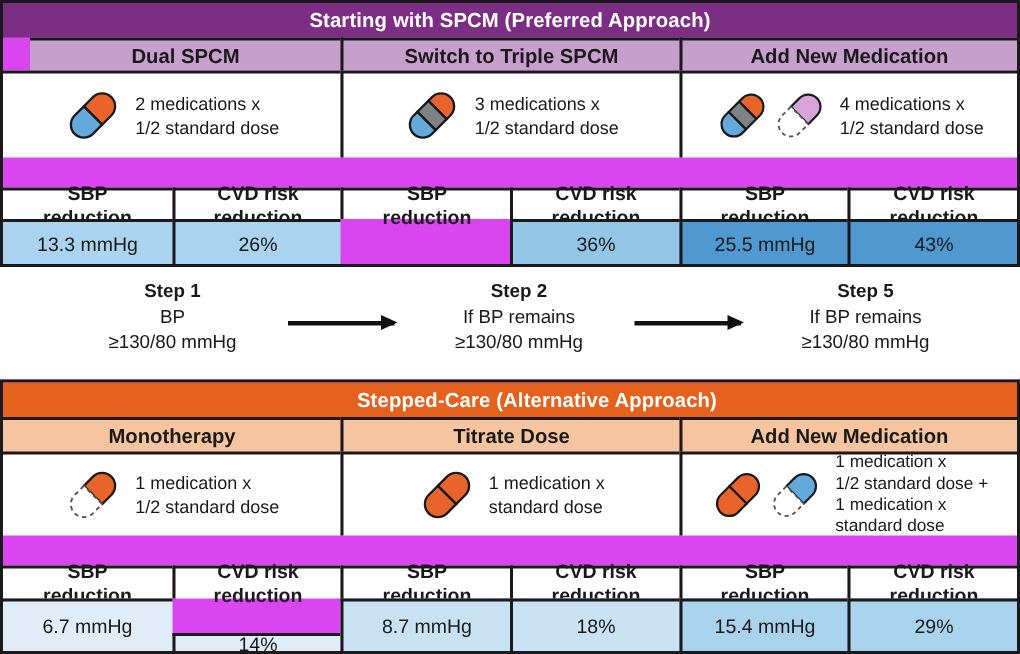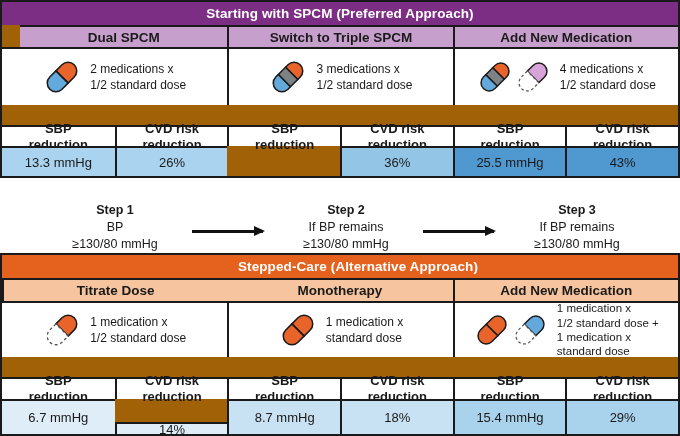--- a/index.html
+++ b/index.html
@@ -1,41 +1,41 @@
 <!DOCTYPE html>
 <html><head>
 <meta charset="utf-8">
 <style>
   html,body { margin:0; padding:0; background:#fff; }
   body { width:680px; height:436px; overflow:hidden;
          font-family:"Liberation Sans","DejaVu Sans",sans-serif; color:#1a1a1a; }
   .figure { width:680px; height:436px; display:flex; flex-direction:column; box-sizing:border-box; }
 
   .section { display:grid; grid-template-columns:repeat(6,1fr); box-sizing:border-box;
-             border:2px solid #1a1a1a; background:#a16207; }
+             border:2px solid #1a1a1a; background:#d946ef; }
   #spcm-table    { height:178px; grid-template-rows:23px 22px 58px 41px 30px; }
   #stepped-table { height:183px; grid-template-rows:23px 23px 56px 42px 35px; }
 
   .hdr { grid-column:1/7; display:flex; align-items:center; justify-content:center;
          color:#fff; font-weight:bold; font-size:13.5px; letter-spacing:.1px; }
   .sub { grid-column:span 2; display:flex; align-items:center; justify-content:center;
          font-weight:bold; font-size:13.5px; border-top:2px solid #1a1a1a; }
   .pillcell { grid-column:span 2; display:flex; align-items:center; justify-content:center;
               gap:9px; border-top:2px solid #1a1a1a; background:#fff; }
   .pillgroup { display:flex; align-items:center; gap:2px; }
   .medtext { font-size:12px; line-height:1.35; text-align:left; }
   .medtext.small { font-size:11.5px; line-height:1.25; }
   .metric { display:flex; flex-direction:column; align-items:center; justify-content:center;
             font-weight:bold; font-size:13px; line-height:1.2; border-top:2px solid #1a1a1a;
             background:#fff; text-align:center;margin-top:20px; }
   .val { display:flex; align-items:center; justify-content:center; font-size:13px;
          border-top:2px solid #1a1a1a; }
   .bl { border-left:2px solid #1a1a1a; }
 
-  .steps { height:75px; display:flex; box-sizing:border-box; padding:16px 28px 0 40px; background:#fff; }
+  .steps { height:75px; display:flex; box-sizing:border-box; padding:0 28px 0 40px; background:#fff; }
   .step { width:150px; text-align:center; font-size:12.5px; line-height:1.35; padding-top:8px; }
   .step .t { font-weight:bold; }
   .arrow { flex:1; height:2.5px; background:#111; margin:36px 8px 0 2px; position:relative; }
   .arrow::after { content:""; position:absolute; right:-2px; top:50%; transform:translateY(-50%);
                   width:0; height:0; border-left:11px solid #111;
                   border-top:5.5px solid transparent; border-bottom:5.5px solid transparent; }
 
   .pill-svg { display:block; }
 </style>
 </head>
@@ -137,31 +137,31 @@
       <div>≥130/80 mmHg</div>
     </div>
     <div class="arrow"></div>
     <div class="step">
       <div class="t">Step 2</div>
       <div>If BP remains</div>
       <div>≥130/80 mmHg</div>
     </div>
     <div class="arrow"></div>
     <div class="step">
-      <div class="t">Step 3</div>
+      <div class="t">Step 5</div>
       <div>If BP remains</div>
       <div>≥130/80 mmHg</div>
     </div>
   </div>
 
   <div class="section" id="stepped-table">
     <div class="hdr" style="background-color: rgb(228, 97, 30); padding-left: 36px;">Stepped-Care (Alternative Approach)</div>
 
+    <div class="sub" style="background-color: rgb(246, 196, 158);">Monotherapy</div>
     <div class="sub bl" style="background-color: rgb(246, 196, 158);">Titrate Dose</div>
-    <div class="sub" style="background-color: rgb(246, 196, 158);">Monotherapy</div>
     <div class="sub bl" style="background-color: rgb(246, 196, 158);">Add New Medication</div>
 
     <div class="pillcell">
       <svg class="pill-svg" width="38" height="38" viewBox="0 0 44 44">
         <g transform="rotate(45 22 22)" stroke-linejoin="round">
           <path d="M12 22 L12 12 A10 10 0 0 1 32 12 L32 22 Z" fill="#E8642B" stroke="#1a1a1a" stroke-width="1.8"></path>
           <path d="M12 22 L12 32 A10 10 0 0 0 32 32 L32 22 Z" fill="#ffffff" stroke="#555" stroke-width="1.5" stroke-dasharray="3.4 3"></path>
         </g>
       </svg>
       <div class="medtext">

